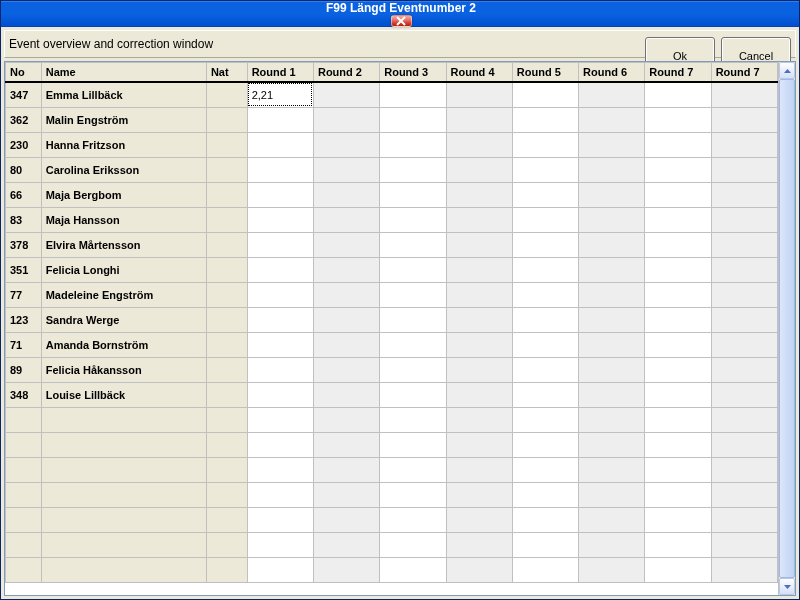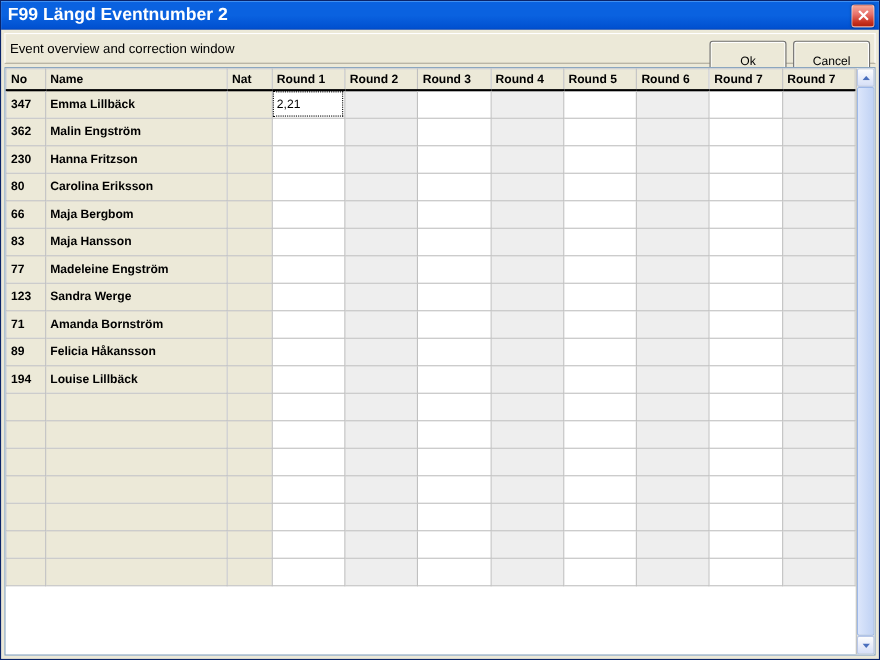--- a/index.html
+++ b/index.html
@@ -20,21 +20,22 @@
   flex-direction: column;
 }
 .titlebar {
   height: 26px;
   background: linear-gradient(to bottom, #3a95ff 0%, #0a62e0 5%, #0a62e0 50%, #0050d0 95%, #003db0 100%);
   display: flex;
   align-items: center;
   padding: 0 4px 0 6px;
   color: white;
   font-weight: bold;
-  font-size: 16px;
+  font-size: 12px;
+  flex-direction: column;
 }
 .titlebar-text { flex: 1; }
 .close-btn {
   width: 21px;
   height: 21px;
   background: linear-gradient(to bottom, #f5a898 0%, #e8746e 40%, #c83220 80%, #b02010 100%);
   border: 1px solid #fff7;
   border-radius: 3px;
   display: flex;
   align-items: center;
@@ -286,20 +287,46 @@
                 <td class="datacell"></td>
                 <td class="datacell alt"></td>
                 <td class="datacell"></td>
                 <td class="datacell alt"></td>
                 <td class="datacell"></td>
                 <td class="datacell alt"></td>
                 <td class="datacell"></td>
                 <td class="datacell alt"></td>
               </tr>
               <tr>
+                <td class="rowhead">378</td>
+                <td class="rowhead">Elvira  Mårtensson</td>
+                <td class="rowhead"></td>
+                <td class="datacell"></td>
+                <td class="datacell alt"></td>
+                <td class="datacell"></td>
+                <td class="datacell alt"></td>
+                <td class="datacell"></td>
+                <td class="datacell alt"></td>
+                <td class="datacell"></td>
+                <td class="datacell alt"></td>
+              </tr>
+              <tr>
+                <td class="rowhead">351</td>
+                <td class="rowhead">Felicia Longhi</td>
+                <td class="rowhead"></td>
+                <td class="datacell"></td>
+                <td class="datacell alt"></td>
+                <td class="datacell"></td>
+                <td class="datacell alt"></td>
+                <td class="datacell"></td>
+                <td class="datacell alt"></td>
+                <td class="datacell"></td>
+                <td class="datacell alt"></td>
+              </tr>
+              <tr>
                 <td class="rowhead">77</td>
                 <td class="rowhead">Madeleine Engström</td>
                 <td class="rowhead"></td>
                 <td class="datacell"></td>
                 <td class="datacell alt"></td>
                 <td class="datacell"></td>
                 <td class="datacell alt"></td>
                 <td class="datacell"></td>
                 <td class="datacell alt"></td>
                 <td class="datacell"></td>
@@ -338,21 +365,21 @@
                 <td class="datacell"></td>
                 <td class="datacell alt"></td>
                 <td class="datacell"></td>
                 <td class="datacell alt"></td>
                 <td class="datacell"></td>
                 <td class="datacell alt"></td>
                 <td class="datacell"></td>
                 <td class="datacell alt"></td>
               </tr>
               <tr>
-                <td class="rowhead">194</td>
+                <td class="rowhead">348</td>
                 <td class="rowhead">Louise Lillbäck</td>
                 <td class="rowhead"></td>
                 <td class="datacell"></td>
                 <td class="datacell alt"></td>
                 <td class="datacell"></td>
                 <td class="datacell alt"></td>
                 <td class="datacell"></td>
                 <td class="datacell alt"></td>
                 <td class="datacell"></td>
                 <td class="datacell alt"></td>

